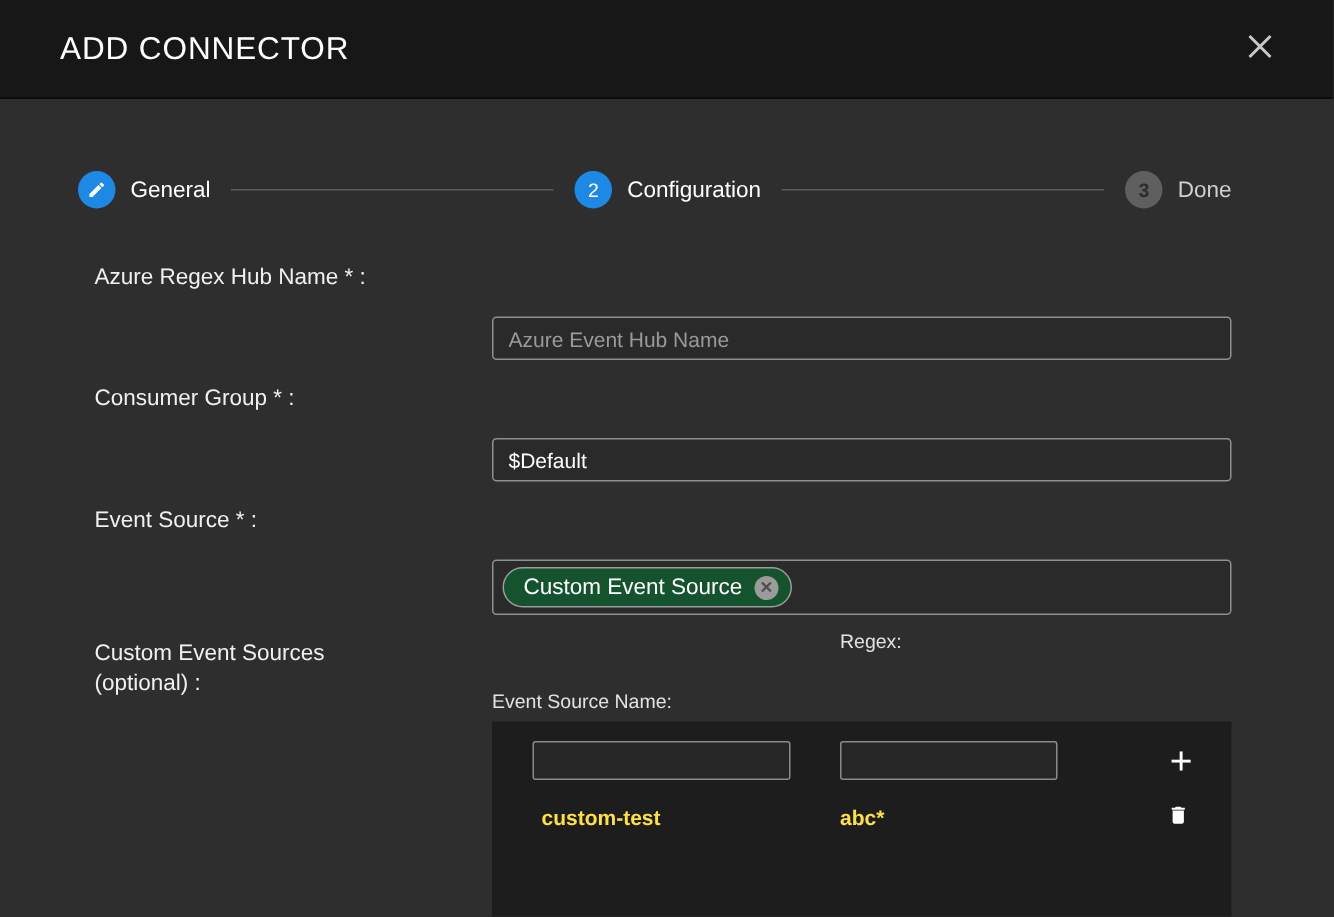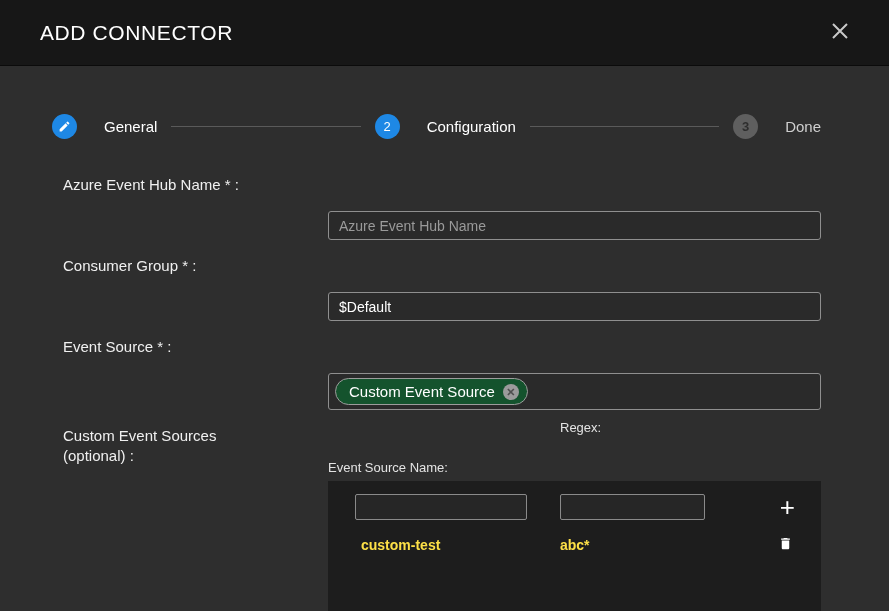--- a/index.html
+++ b/index.html
@@ -27,21 +27,21 @@
   }
   .close-btn {
     background: none; border: none; cursor: pointer;
     width: 26px; height: 26px; display: flex; align-items: center; justify-content: center;
   }
   
   .stepper {
     display: flex; align-items: center;
     margin: 48px 68px 30px 52px; height: 25px; flex: none;
   }
-  .step { display: flex; align-items: center; flex: none; gap: 17px; }
+  .step { display: flex; align-items: center; flex: none; }
   .step-circle {
     width: 25px; height: 25px; border-radius: 50%;
     display: flex; align-items: center; justify-content: center;
     font-size: 13px; flex: none;
   }
   .step.completed .step-circle, .step.active .step-circle { background: #1e88e5; color: #ffffff; }
   .step.pending .step-circle { background: #5f5f5f; color: #2e2e2e; font-weight: bold; }
   .step-label { margin-left: 10px; font-size: 15px; color: #ffffff; }
   .step.pending .step-label { color: #cfcfcf; }
   .step-line { flex: 1; height: 1px; background: #5a5a5a; margin: 0 14px; }
@@ -149,21 +149,21 @@
     <div class="step-line"></div>
     <div class="step pending">
       <span class="step-circle">3</span>
       <span class="step-label">Done</span>
     </div>
   </div>
 
   <div class="form">
 
     <div class="field-row">
-      <div class="field-label">Azure Event Hub Name * :</div>
+      <div class="field-label">Azure Regex Hub Name * :</div>
       <div class="field-input-wrap">
         <input class="text-input" type="text" placeholder="Azure Event Hub Name" style="">
       </div>
     </div>
 
 
     <div class="field-row">
       <div class="field-label">Consumer Group * :</div>
       <div class="field-input-wrap">
         <input class="text-input" type="text" value="$Default" style="">

